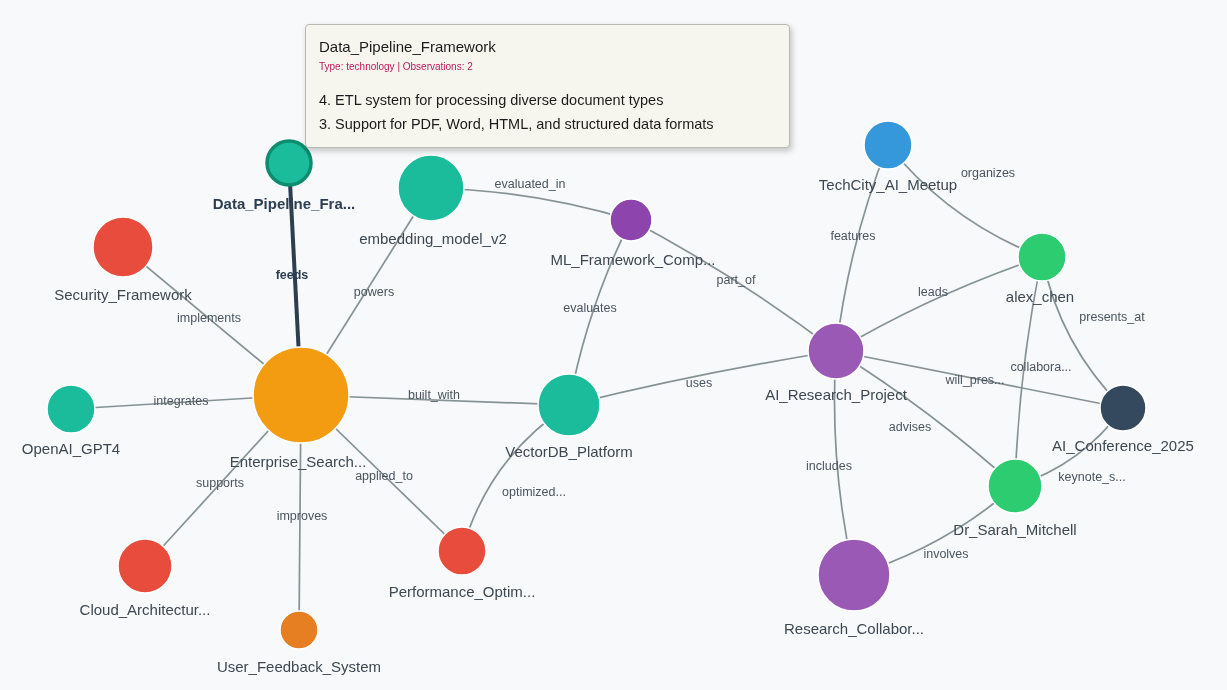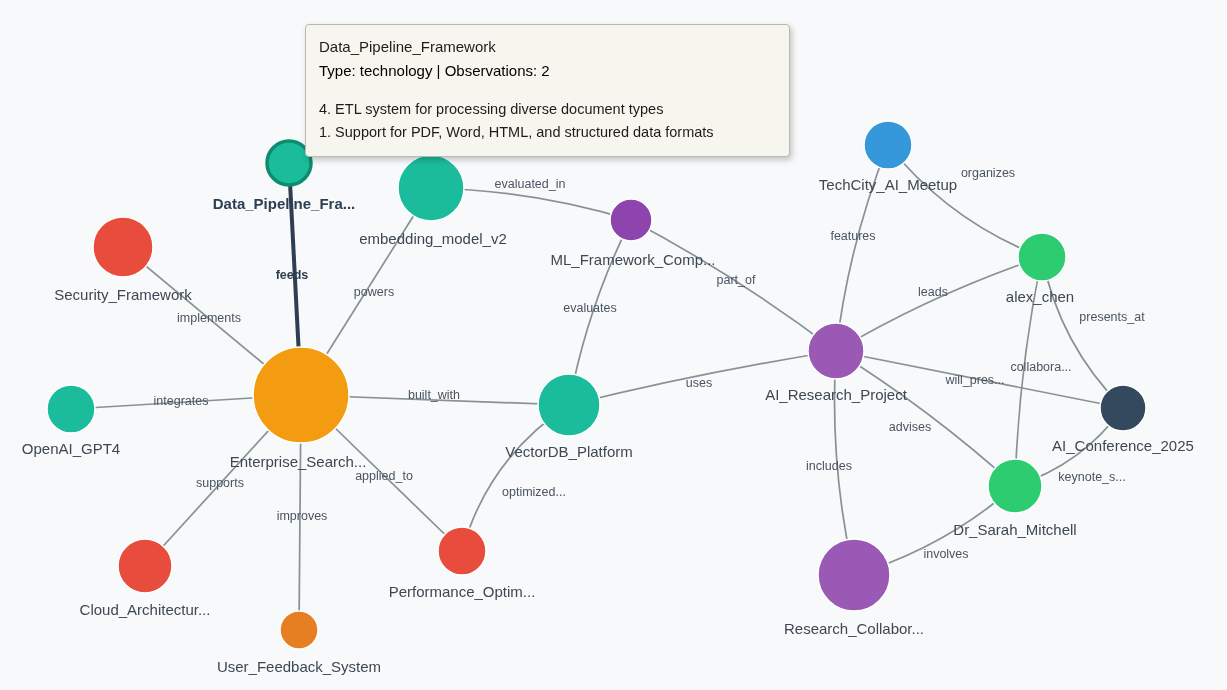--- a/index.html
+++ b/index.html
@@ -77,22 +77,22 @@
     font-family: "Liberation Sans", sans-serif;
     font-size: 14.5px;
     color: #1c1c1c;
     line-height: 1.62;
   }
   #tooltip-box .tt-title {
     font-size: 15px;
     color: #1c1c1c;
   }
   #tooltip-box .tt-meta {
-    font-size: 15px;
-    color: #000000;
+    font-size: 10px;
+    color: #be185d;
   }
   #tooltip-box .tt-gap {
     height: 14px;
   }
   #tooltip-box .tt-obs {
     font-size: 14.5px;
     color: #1c1c1c;
     white-space: nowrap;
   }
 </style>
@@ -186,14 +186,14 @@
       <text x="854" y="630" class="node-label">Research_Collabor...</text>
       <text x="299" y="668" class="node-label">User_Feedback_System</text>
     </g>
 </svg>
 
 <div id="tooltip-box">
   <div class="tt-title">Data_Pipeline_Framework</div>
   <div class="tt-meta">Type: technology | Observations: 2</div>
   <div class="tt-gap"></div>
   <div class="tt-obs">4. ETL system for processing diverse document types</div>
-  <div class="tt-obs">1. Support for PDF, Word, HTML, and structured data formats</div>
+  <div class="tt-obs">3. Support for PDF, Word, HTML, and structured data formats</div>
 </div>
 
 </body></html>

